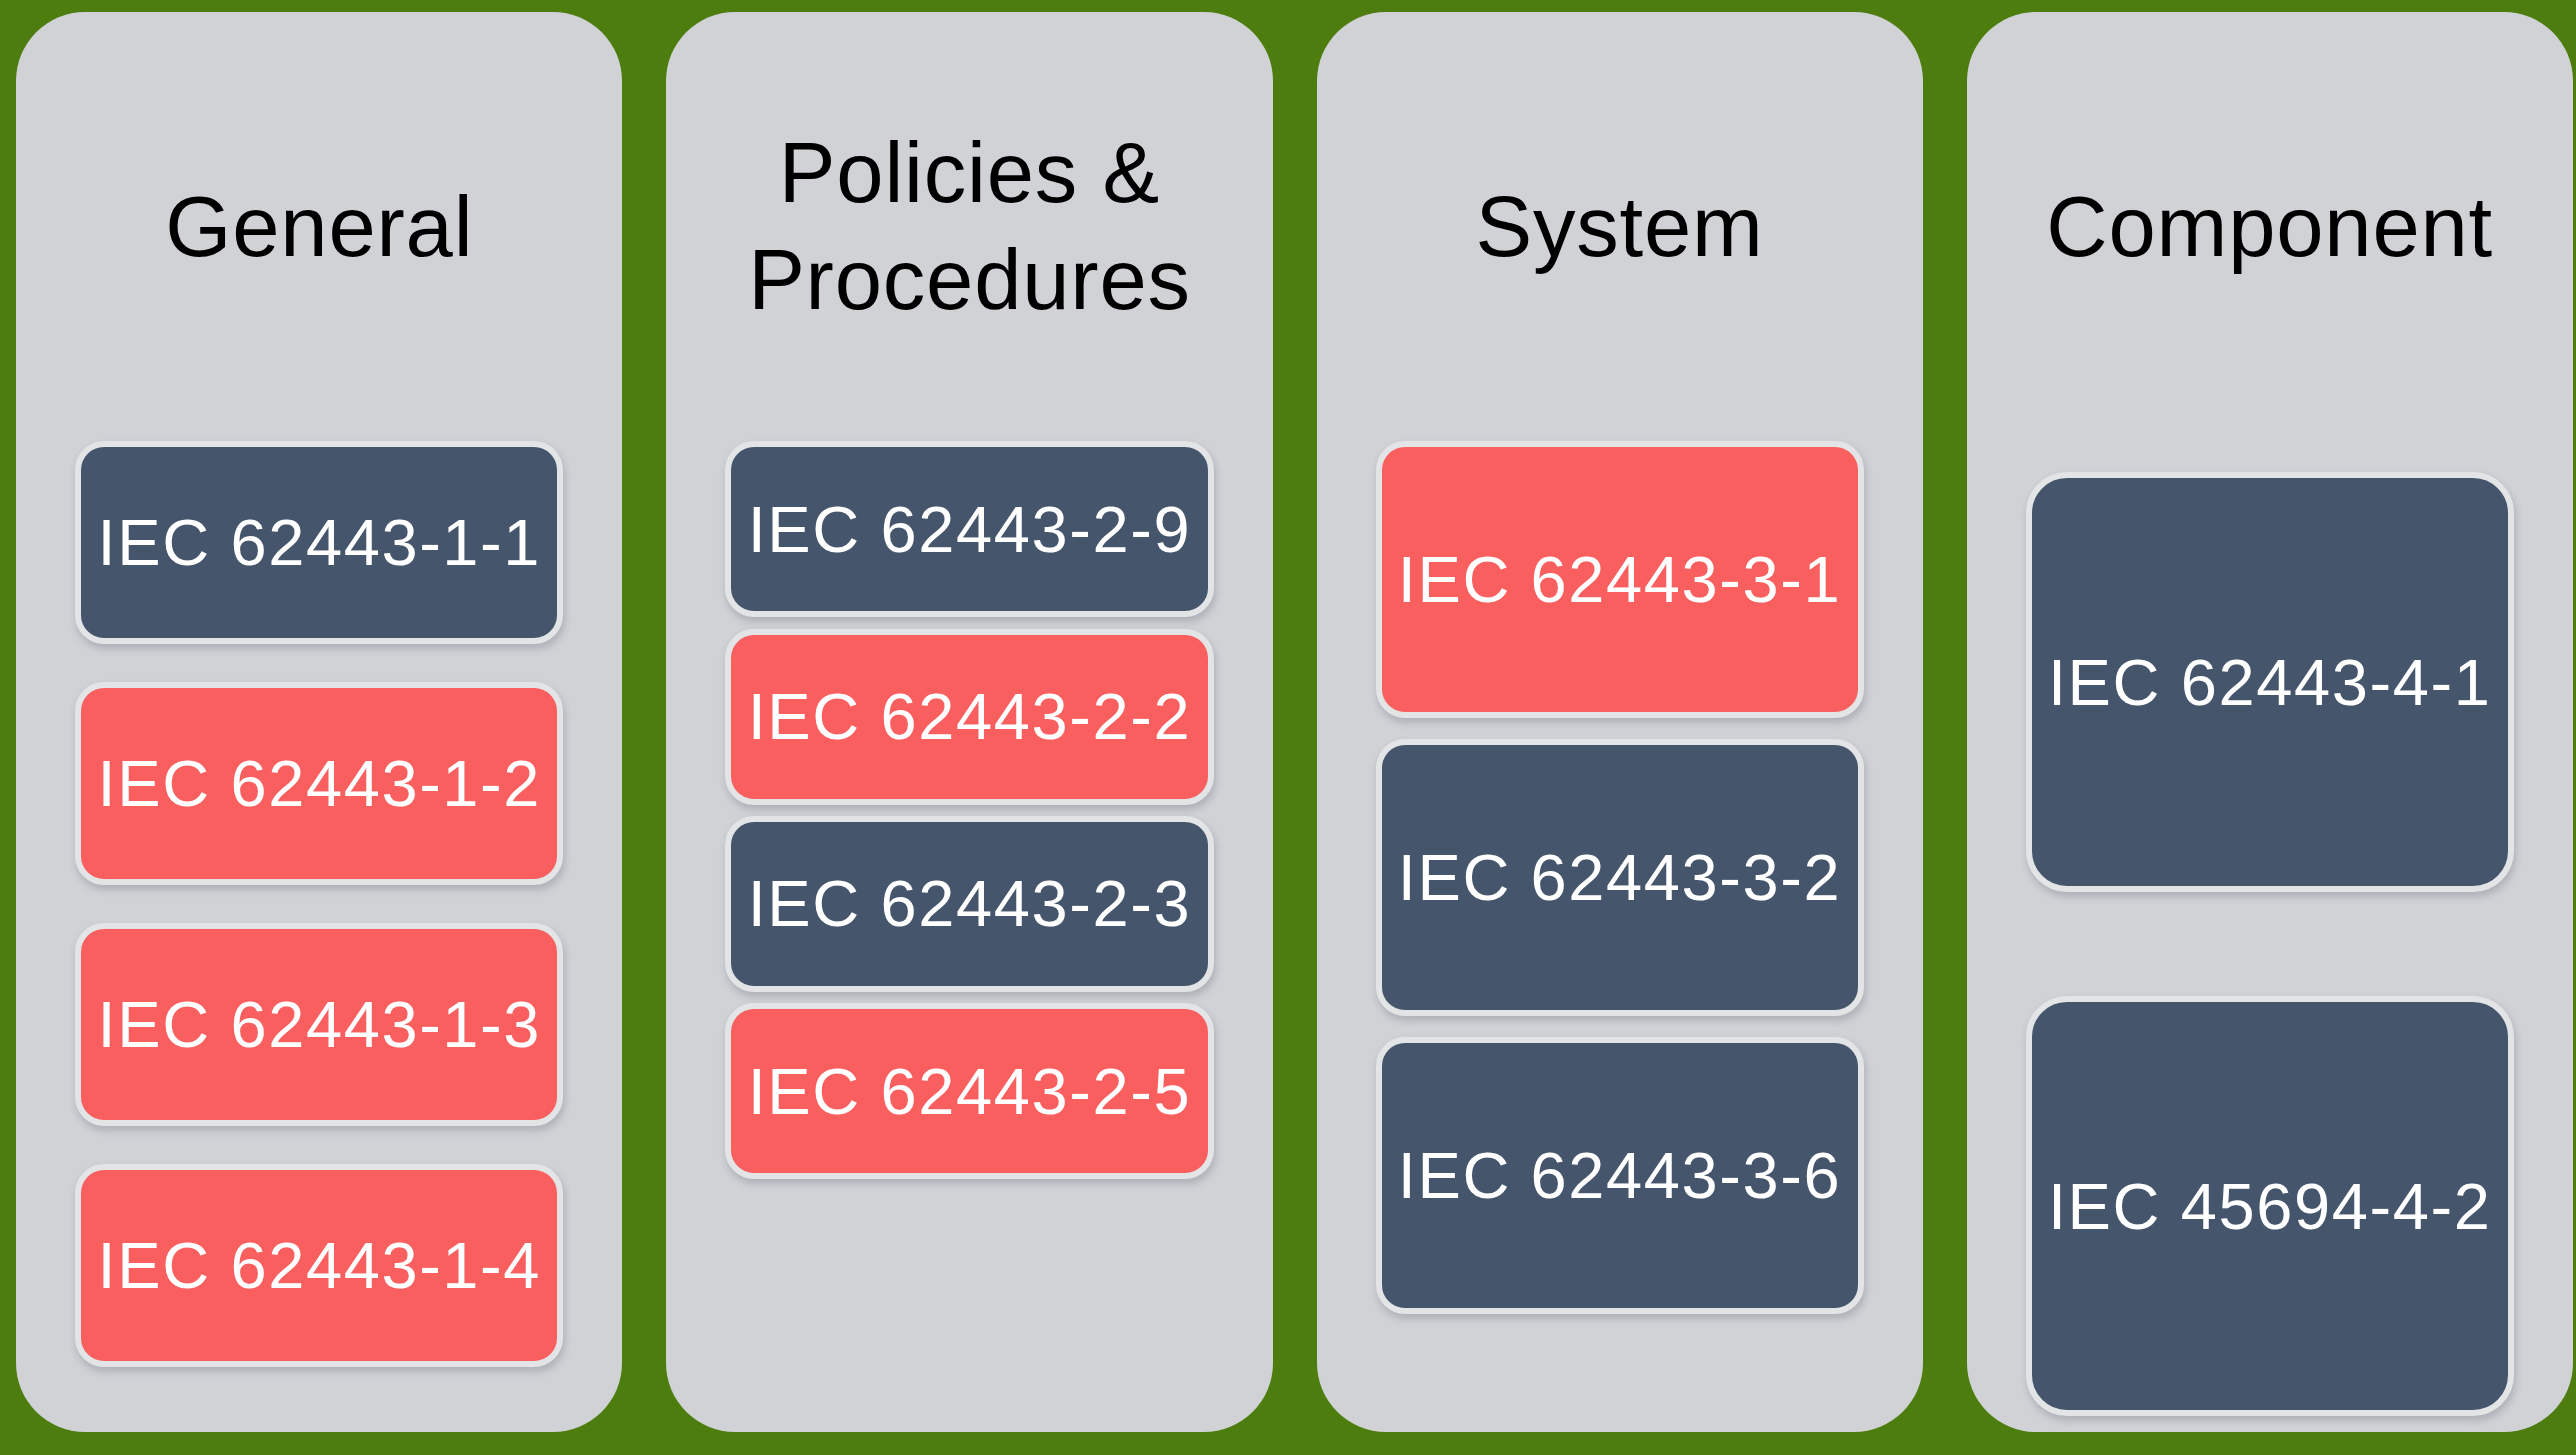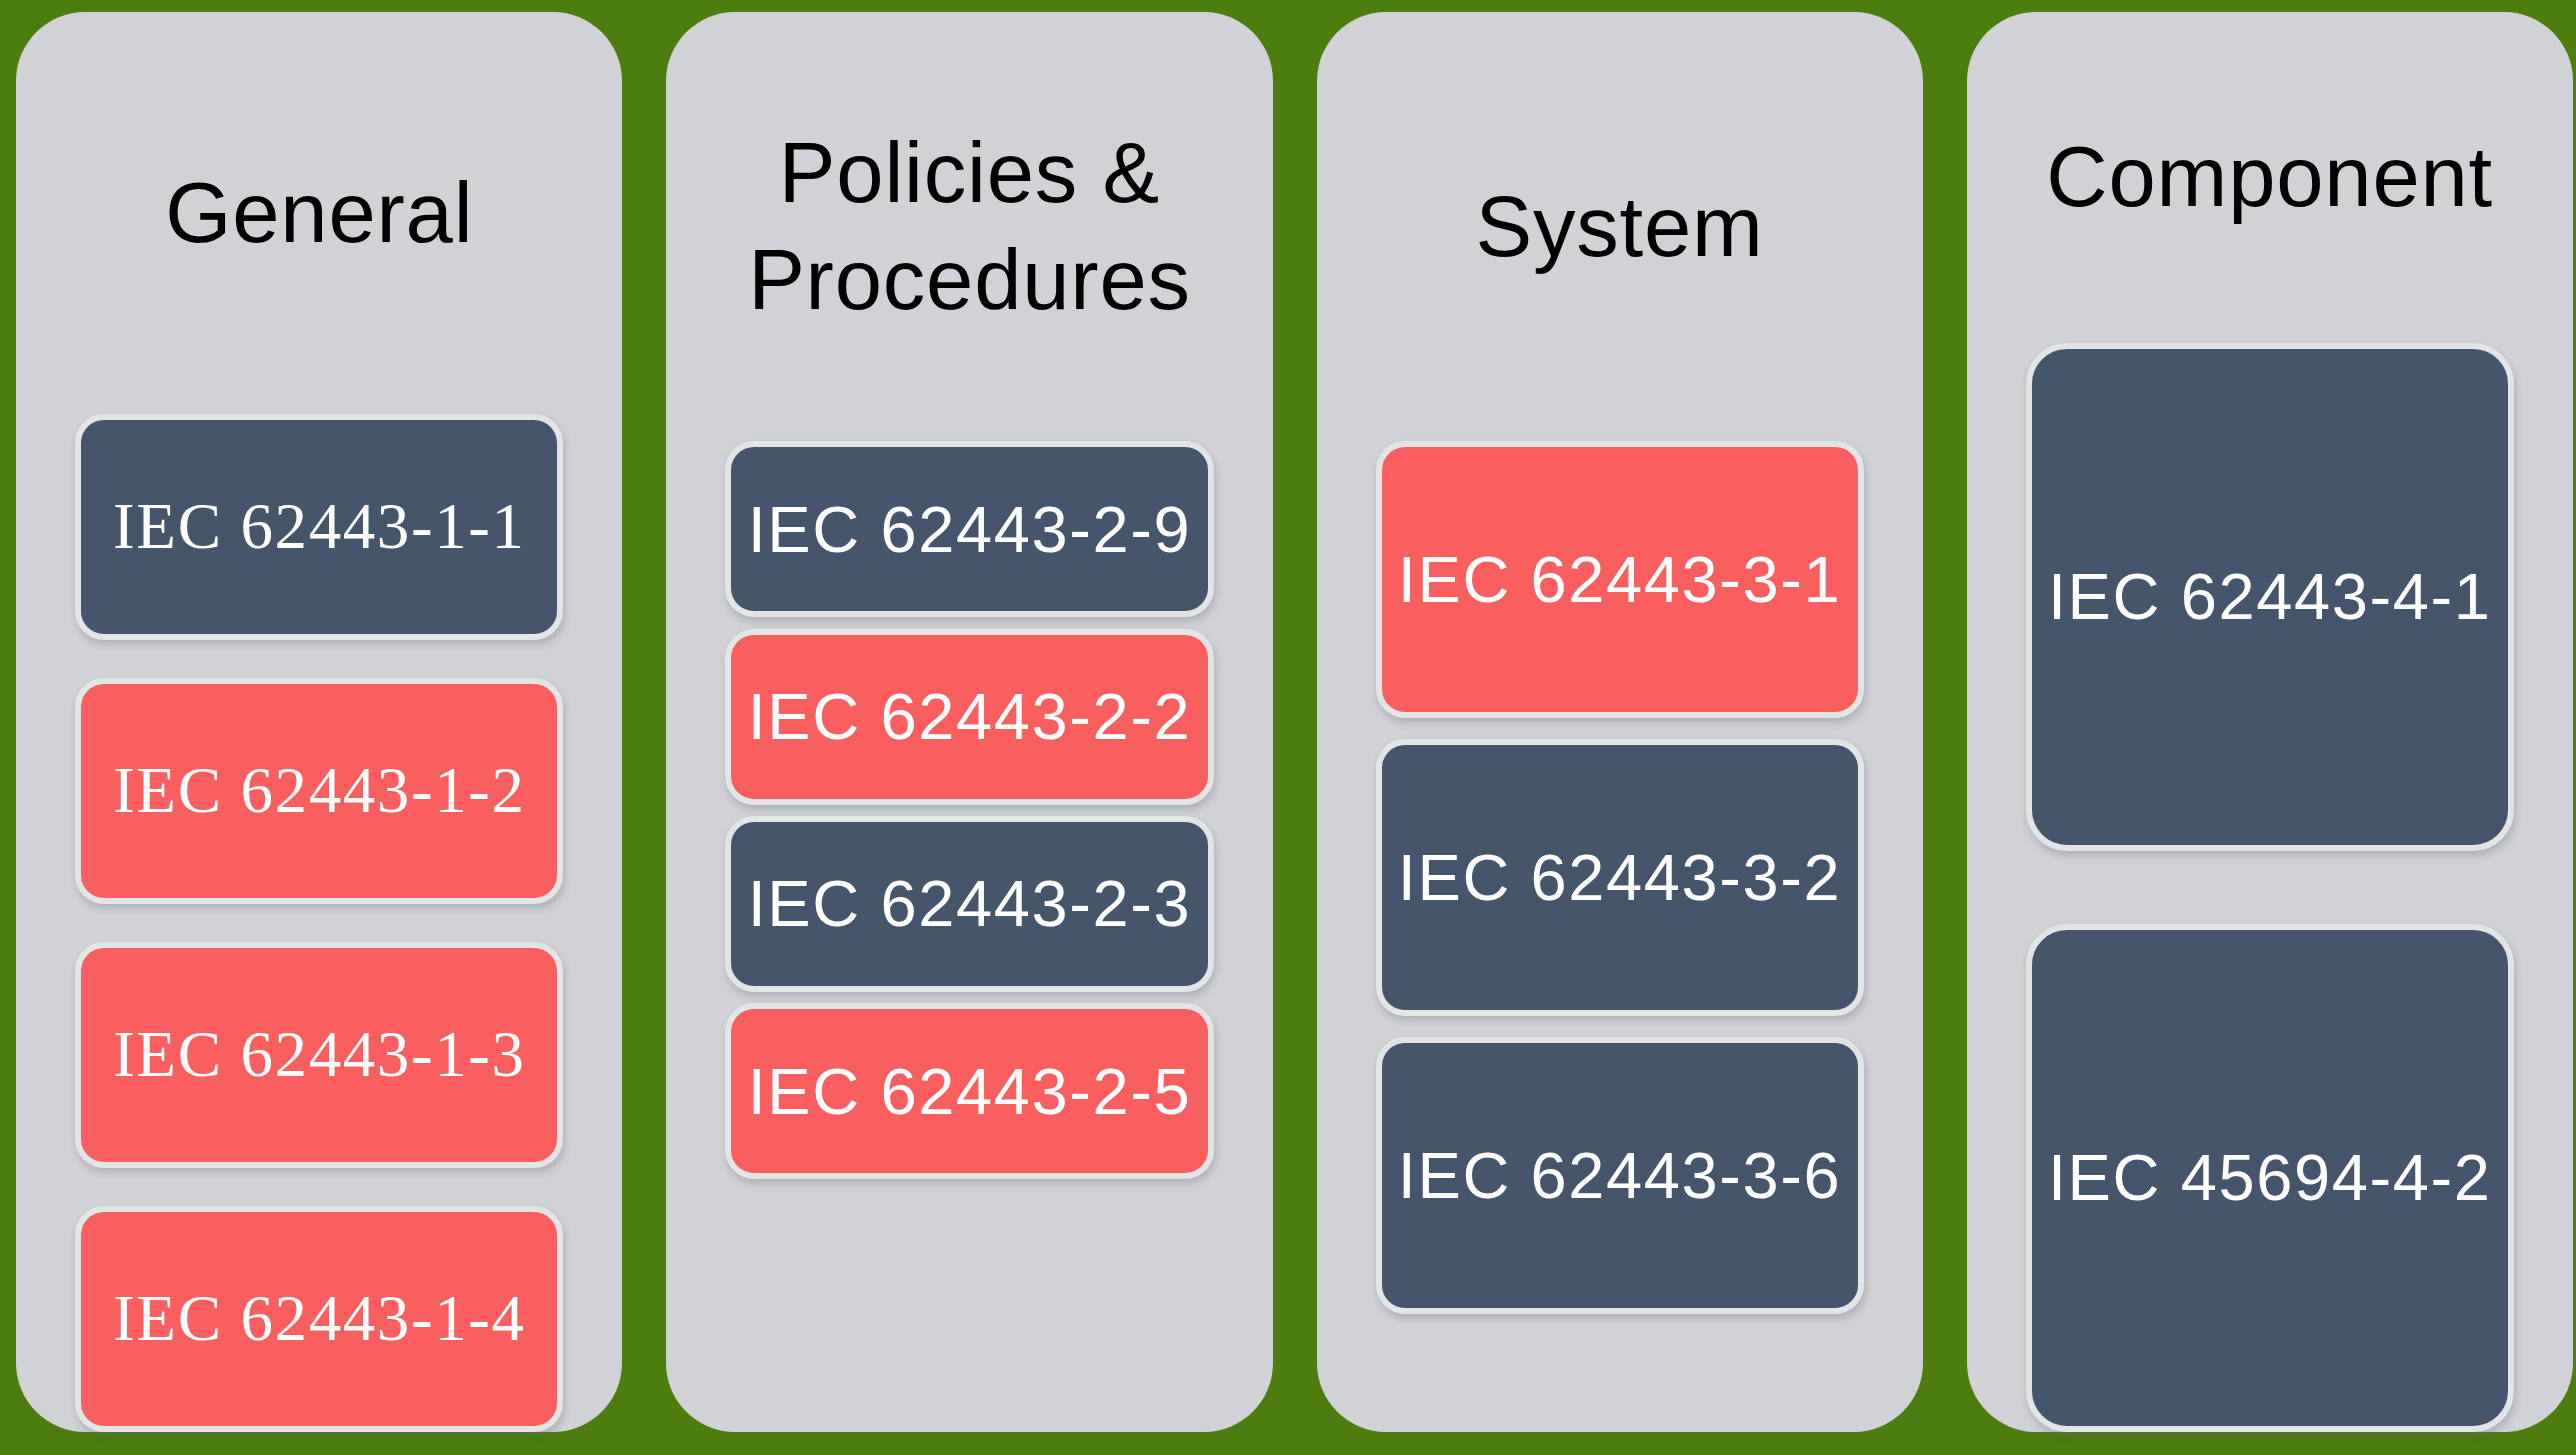--- a/index.html
+++ b/index.html
@@ -52,27 +52,27 @@
   }
   .box-label {
     color: #ffffff;
     font-size: 65px;
     letter-spacing: 1.6px;
     white-space: nowrap;
   }
   .v-dark { background: #45556c; }
   .v-red  { background: #f95f5f; }
   .col-1 .boxes { gap: 38px; }
-  .col-1 .box   { height: 226px; font-family: Liberation Serif, serif; }
+  .col-1 .box   { height: 203px; }
   .col-2 .boxes { gap: 11.4px; }
   .col-2 .box   { height: 176px; }
   .col-3 .boxes { gap: 21px; }
   .col-3 .box   { height: 277px; }
   .col-4 .boxes { gap: 73px; }
-  .col-4 .box   { height: 508px; border-radius: 41px; }
+  .col-4 .box   { height: 420px; border-radius: 41px; margin-top: 31px; }
 </style>
 </head>
 <body>
 
 <div class="canvas">
 
   <section class="column col-1">
     <h2 class="col-title">General</h2>
     <div class="boxes">
       <div class="box v-dark">

